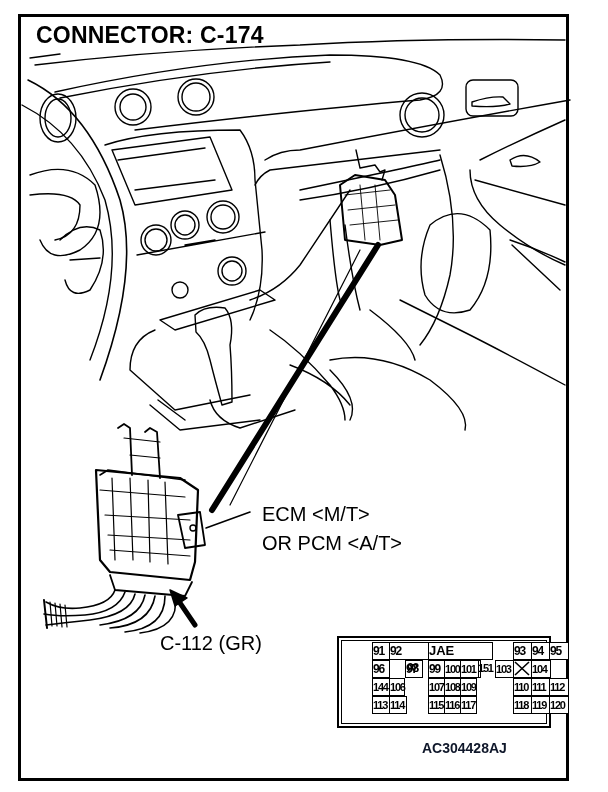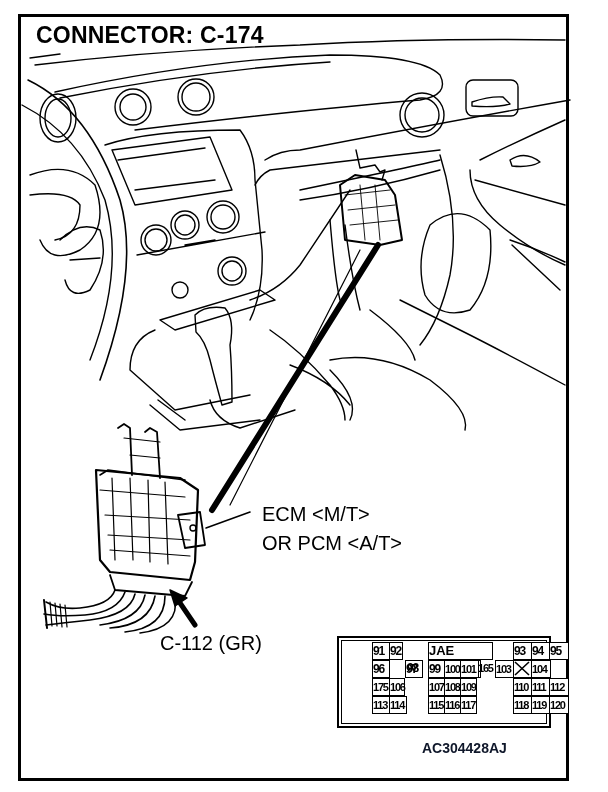--- a/index.html
+++ b/index.html
@@ -112,42 +112,42 @@
 <div id="title">CONNECTOR: C-174</div>
 <div class="lbl" id="ecm1">ECM &lt;M/T&gt;</div>
 <div class="lbl" id="ecm2">OR PCM &lt;A/T&gt;</div>
 <div class="lbl" id="c112">C-112 (GR)</div>
 <div id="figid">AC304428AJ</div>
 
 <div id="termbox">
   <div class="inner"></div>
 
   <div class="cell" style="left:5px;top:4px;width:18px">91</div>
-  <div class="cell" style="left:22px;top:4px;width:14px">92</div>
+  <div class="cell" style="left:22px;top:4px;width:40px">92</div>
   <div class="cell" style="left:61px;top:4px;width:65px;font-size:13px;letter-spacing:0">JAE</div>
   <div class="cell" style="left:146px;top:4px;width:19px">93</div>
   <div class="cell" style="left:164px;top:4px;width:19px">94</div>
   <div class="cell" style="left:182px;top:4px;width:20px">95</div>
 
   <div class="cell" style="left:5px;top:22px;width:18px">96</div>
   <div class="cell" style="left:38px;top:22px;width:18px">97</div>
   <div class="cell free" style="left:40px;top:22px;width:20px">98</div>
   <div class="cell" style="left:61px;top:22px;width:17px">99</div>
   <div class="cell" style="left:77px;top:22px;width:37px;font-size:11px">100</div>
   <div class="cell" style="left:93px;top:22px;width:19px;font-size:11px">101</div>
-  <div class="cell free" style="left:111px;top:22px;width:18px;font-size:11px">165</div>
+  <div class="cell free" style="left:111px;top:22px;width:18px;font-size:11px">151</div>
   <div class="cell" style="left:128px;top:22px;width:19px;font-size:11px">103</div>
   <div class="cell x" style="left:146px;top:22px;width:19px">
     <svg width="16" height="15" viewBox="0 0 16 15">
         <path d="M1 1 L15 14 M15 1 L1 14" stroke="#000" stroke-width="1.6"></path>
       </svg>
   </div>
   <div class="cell" style="left:164px;top:22px;width:20px;font-size:11px">104</div>
 
-  <div class="cell" style="left:5px;top:40px;width:18px;font-size:11px">175</div>
+  <div class="cell" style="left:5px;top:40px;width:18px;font-size:11px">144</div>
   <div class="cell" style="left:22px;top:40px;width:16px;font-size:11px">106</div>
   <div class="cell" style="left:61px;top:40px;width:17px;font-size:11px">107</div>
   <div class="cell" style="left:77px;top:40px;width:17px;font-size:11px">108</div>
   <div class="cell" style="left:93px;top:40px;width:17px;font-size:11px">109</div>
   <div class="cell" style="left:146px;top:40px;width:19px;font-size:11px">110</div>
   <div class="cell" style="left:164px;top:40px;width:19px;font-size:11px">111</div>
   <div class="cell" style="left:182px;top:40px;width:20px;font-size:11px">112</div>
 
   <div class="cell" style="left:5px;top:58px;width:18px;font-size:11px">113</div>
   <div class="cell" style="left:22px;top:58px;width:18px;font-size:11px">114</div>

